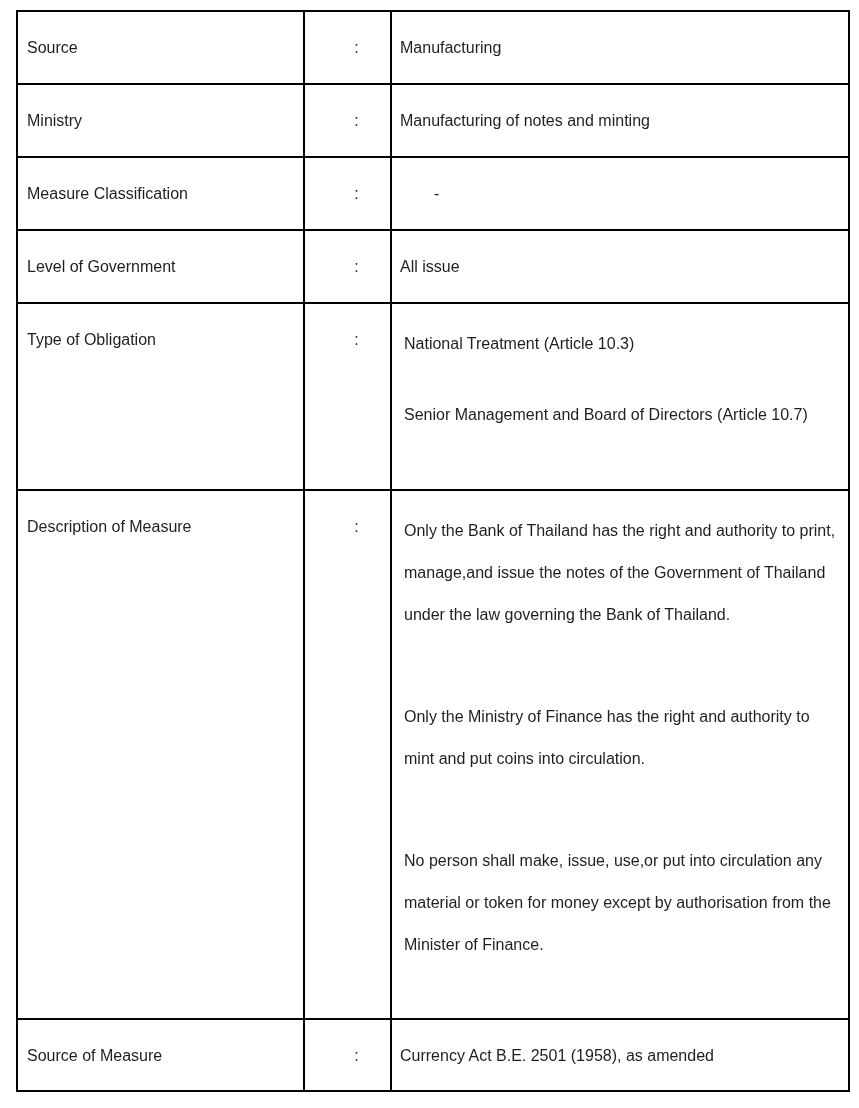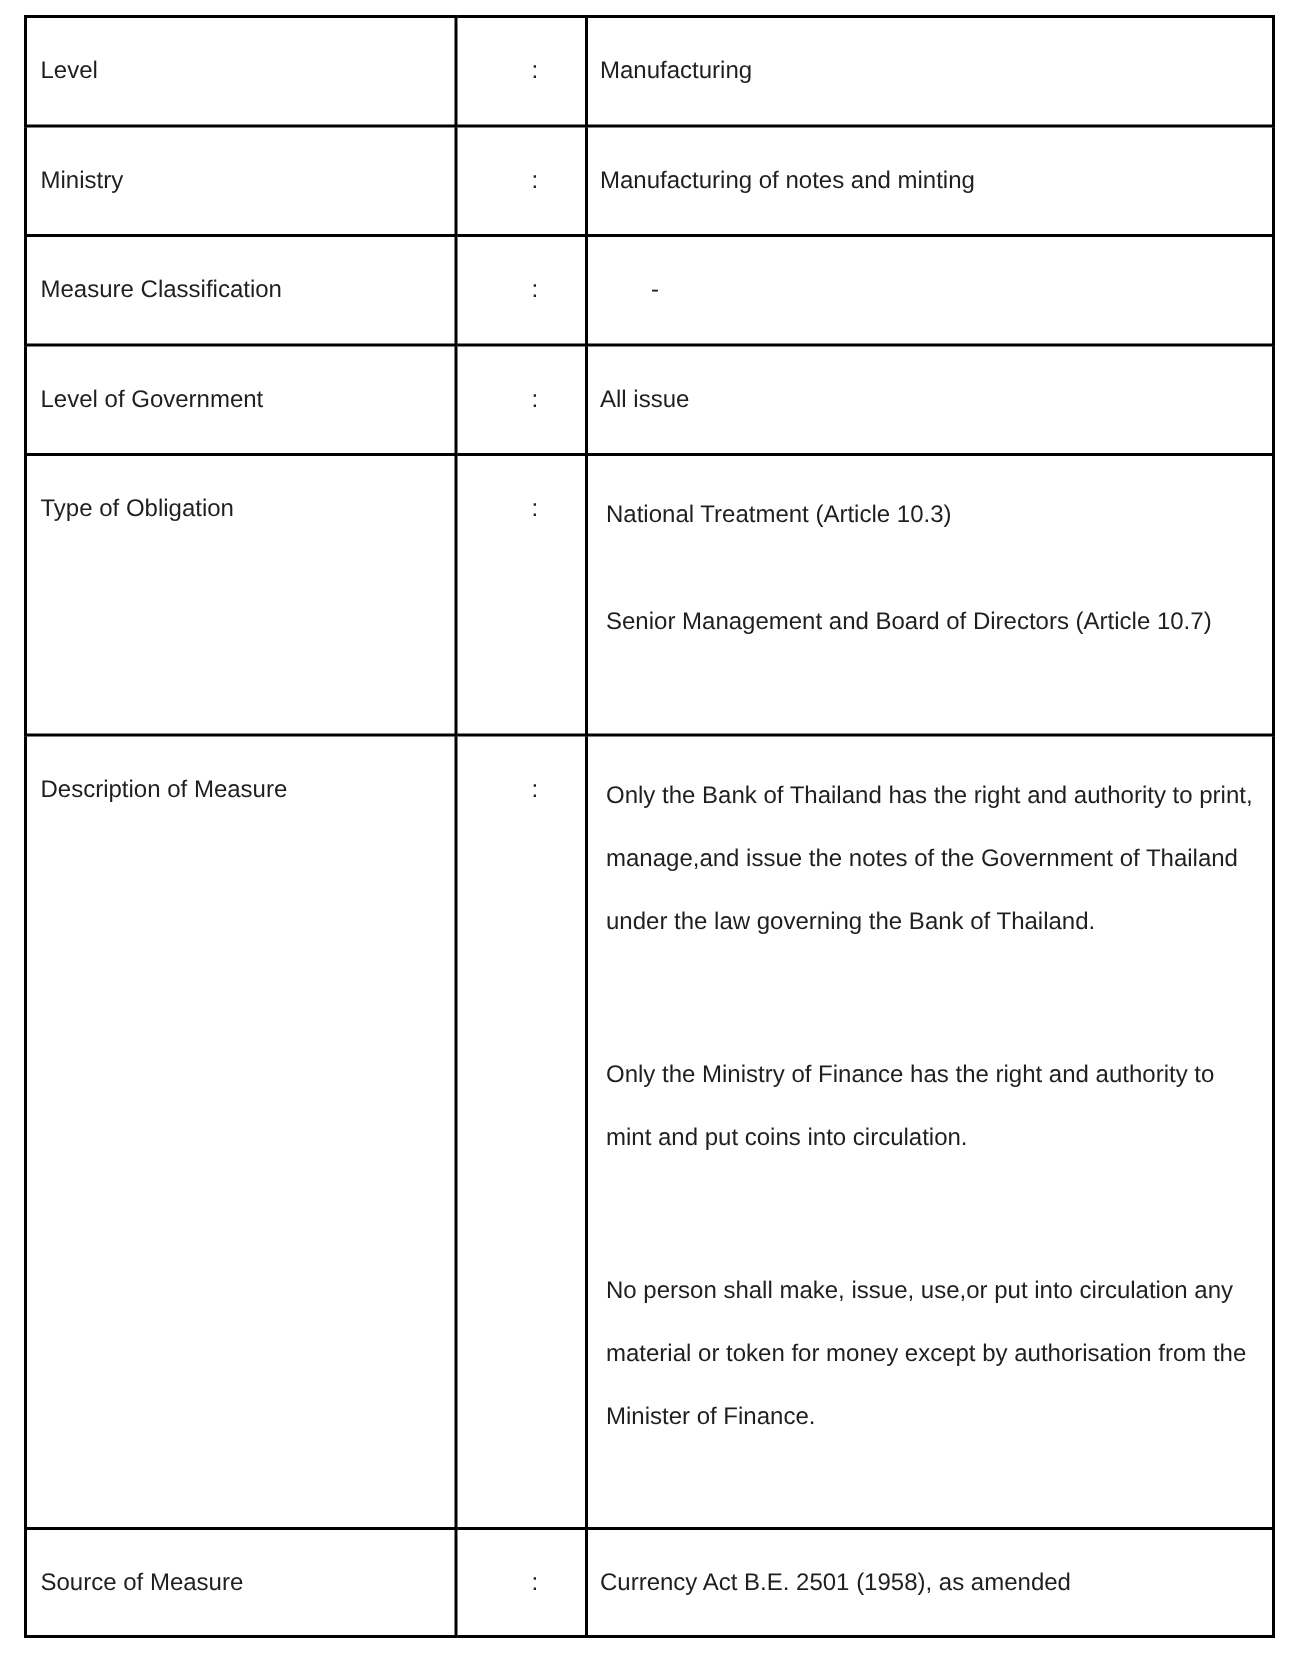--- a/index.html
+++ b/index.html
@@ -57,21 +57,21 @@
 <body>
 
 <table class="measure-table">
   <colgroup>
     <col style="width:287px">
     <col style="width:87px">
     <col style="width:458px">
   </colgroup>
   <tbody>
     <tr class="r-single">
-      <td class="label-cell">Level</td>
+      <td class="label-cell">Source</td>
       <td class="colon-cell">:</td>
       <td class="value-cell">Manufacturing</td>
     </tr>
     <tr class="r-single">
       <td class="label-cell">Ministry</td>
       <td class="colon-cell">:</td>
       <td class="value-cell">Manufacturing of notes and minting</td>
     </tr>
     <tr class="r-single">
       <td class="label-cell">Measure Classification</td>

